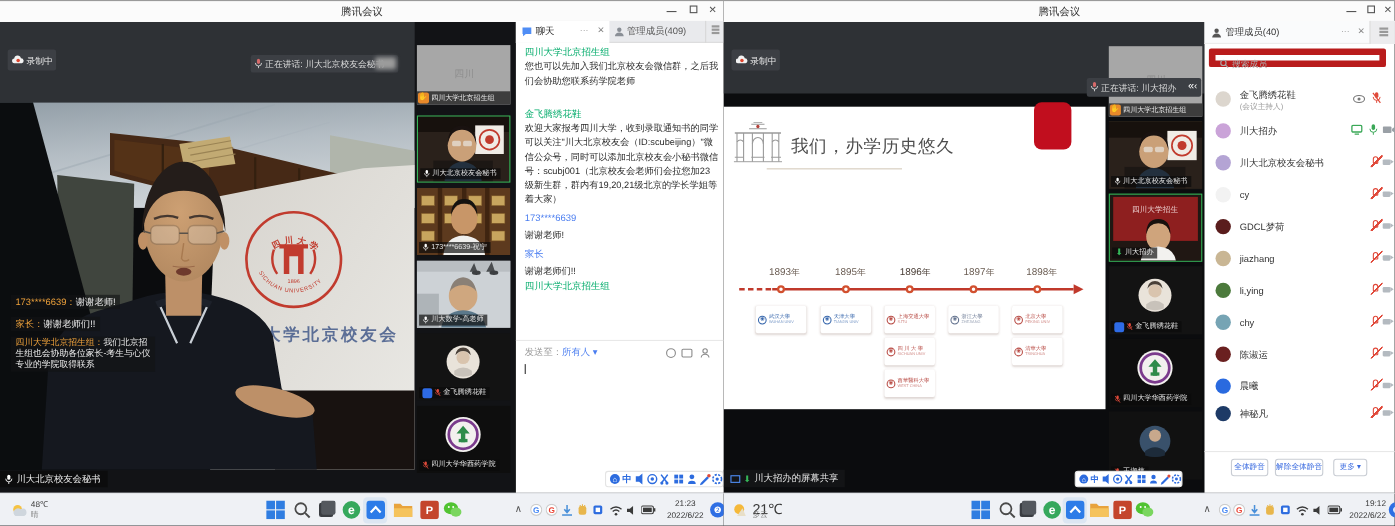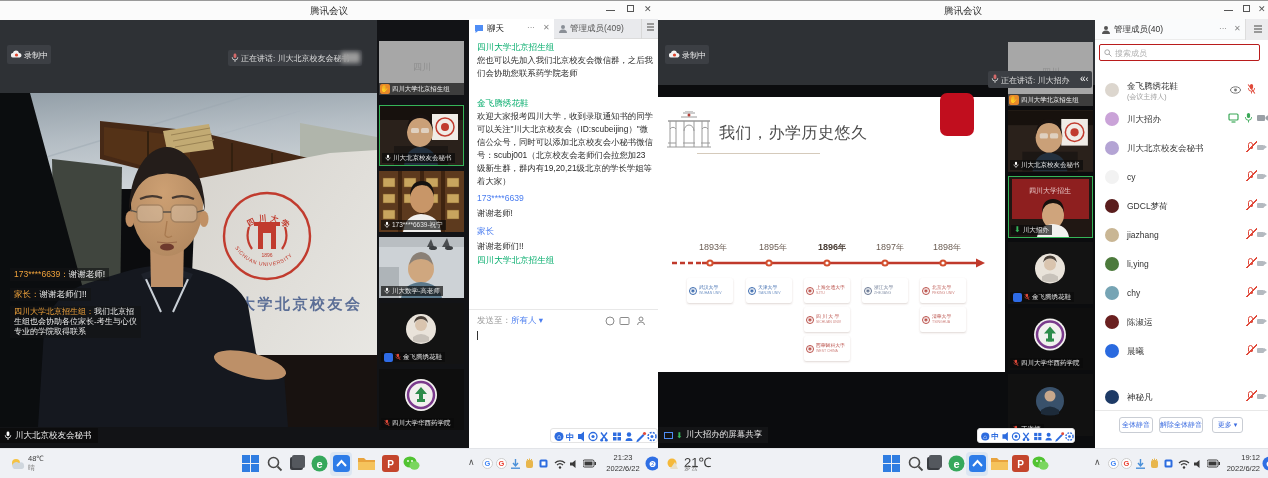--- a/index.html
+++ b/index.html
@@ -432,21 +432,21 @@
         <path d="M3 10 v26 M9 10 v26 M17 10 v26 M27 10 v26 M35 10 v26 M41 10 v26"></path>
         <path d="M3 18 a4 5 0 0 1 6 0 M17 20 a5 6 0 0 1 10 0 M35 18 a4 5 0 0 1 6 0"></path>
         <path d="M0 36 h44 M1 32 h8 M16 32 h12 M34 32 h9"></path>
       </g>
       <circle cx="22" cy="4" r="1.5" fill="#b5413a"></circle>
     </svg>
     <div class="a nw" style="left:61px;top:26px;font-size:16px;color:#4d4d4d;letter-spacing:.5px">我们，办学历史悠久</div>
     <div class="a" style="left:39px;top:56px;width:123px;height:1px;background:#d5cabb"></div>
     <div class="a nw" style="left:41px;top:145px;font-size:9px;color:#6a5c52">1893<span style="font-size:8px">年</span></div>
     <div class="a nw" style="left:101px;top:145px;font-size:9px;color:#6a5c52">1895<span style="font-size:8px">年</span></div>
-    <div class="a nw" style="left:160px;top:145px;font-size:9px;color:#463a32;font-weight:bold">1896<span style="font-size:8px">年</span></div>
+    <div class="a nw" style="left:160px;top:145px;font-size:9px;color:#463a32;font-weight:normal">1896<span style="font-size:8px">年</span></div>
     <div class="a nw" style="left:218px;top:145px;font-size:9px;color:#6a5c52">1897<span style="font-size:8px">年</span></div>
     <div class="a nw" style="left:275px;top:145px;font-size:9px;color:#6a5c52">1898<span style="font-size:8px">年</span></div>
     <svg class="a" style="left:0;top:160px" width="347" height="14" viewBox="0 0 347 14">
       <line x1="14" y1="6" x2="44" y2="6" stroke="#c0392b" stroke-width="2.4" stroke-dasharray="5 3"></line>
       <line x1="44" y1="6" x2="318" y2="6" stroke="#c0392b" stroke-width="2.4"></line>
       <path d="M318 1.5 l9 4.5 -9 4.5 z" fill="#c0392b"></path>
       <g fill="#fff" stroke="#d2502f" stroke-width="2">
         <circle cx="52" cy="6" r="2.6"></circle>
           <circle cx="111" cy="6" r="2.6"></circle>
           <circle cx="169" cy="6" r="2.6"></circle>
@@ -630,21 +630,21 @@
           <circle cx="5" cy="3" r="2" fill="#555"></circle>
           <path d="M1 9a4 3.5 0 0 1 8 0z" fill="#555"></path>
         </svg>
       <div class="a nw" style="left:19px;top:5px;font-size:8.5px;color:#333">管理成员(40)</div>
       <div class="a nw" style="left:124px;top:5px;font-size:8px;color:#888">···</div>
       <div class="a nw" style="left:139px;top:5px;font-size:8px;color:#888">✕</div>
       <div class="a" style="left:150px;top:0;width:23px;height:21px;background:#ececee;border-left:1px solid #ddd">
         <div class="a" style="left:8px;top:9px;width:8px;height:1.5px;background:#999;box-shadow:0 3px 0 #999,0 -3px 0 #999"></div>
       </div>
     </div>
-    <div class="a" style="left:4px;top:25px;width:161px;height:17px;border:1px solid #b91c1c;border-radius:2px;background:#fff">
+    <div class="a" style="left:4px;top:25px;width:161px;height:17px;border:6px solid #b91c1c;border-radius:2px;background:#fff">
       <svg class="a" style="left:4px;top:4px" width="8" height="8" viewBox="0 0 8 8">
           <circle cx="3.2" cy="3.2" r="2.4" fill="none" stroke="#aaa" stroke-width="1"></circle>
           <line x1="5" y1="5" x2="7.5" y2="7.5" stroke="#aaa" stroke-width="1"></line>
         </svg>
       <div class="a nw" style="left:15px;top:3px;font-size:8px;color:#b0b0b0">搜索成员</div>
     </div>
     <div class="prow" style="top:61px">
       <div class="pav" style="background:#dcd6ce"></div>
       <div class="pnm" style="top:1px">金飞腾绣花鞋</div>
       <div class="pnm" style="top:12px;font-size:7px;color:#9a9a9a">(会议主持人)</div>
@@ -717,21 +717,21 @@
         <div class="pnm">陈淑运</div>
         <span class="micoff"></span>
         <span class="camoff"></span>
       </div>
     <div class="prow" style="top:322px">
         <div class="pav" style="background:#2a6adf"></div>
         <div class="pnm">晨曦</div>
         <span class="micoff"></span>
         <span class="camoff"></span>
       </div>
-    <div class="prow" style="top:368px">
+    <div class="prow" style="top:347px">
         <div class="pav" style="background:#1d3a66"></div>
         <div class="pnm">神秘凡</div>
         <span class="micoff"></span>
         <span class="camoff"></span>
       </div>
     <div class="a" style="left:0;top:391px;width:173px;height:1px;background:#e8e8e8"></div>
     <div class="btn" style="left:24px;top:398px;width:34px">全体静音</div>
     <div class="btn" style="left:64px;top:398px;width:44px">解除全体静音</div>
     <div class="btn" style="left:117px;top:398px;width:31px">更多 ▾</div>
   </div>

